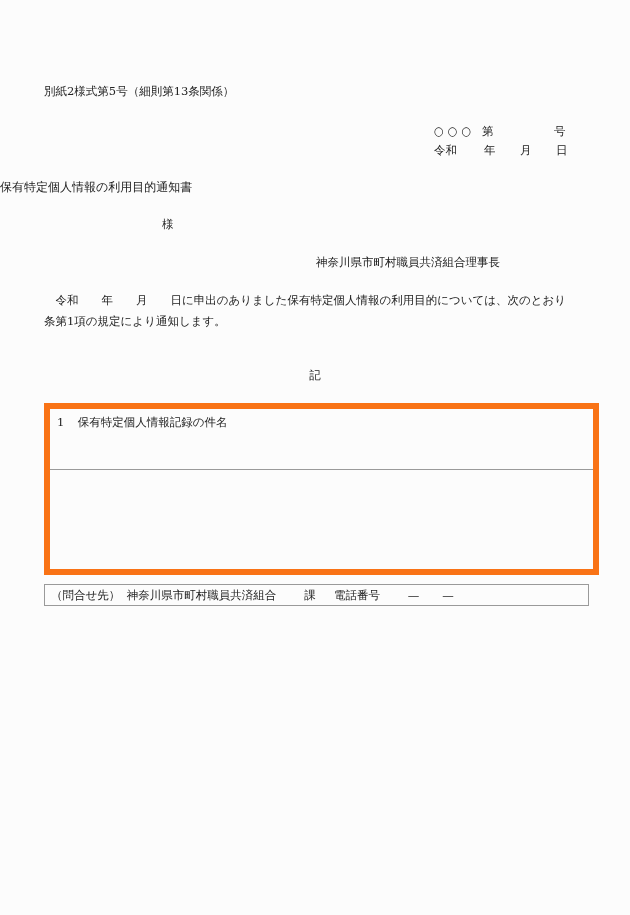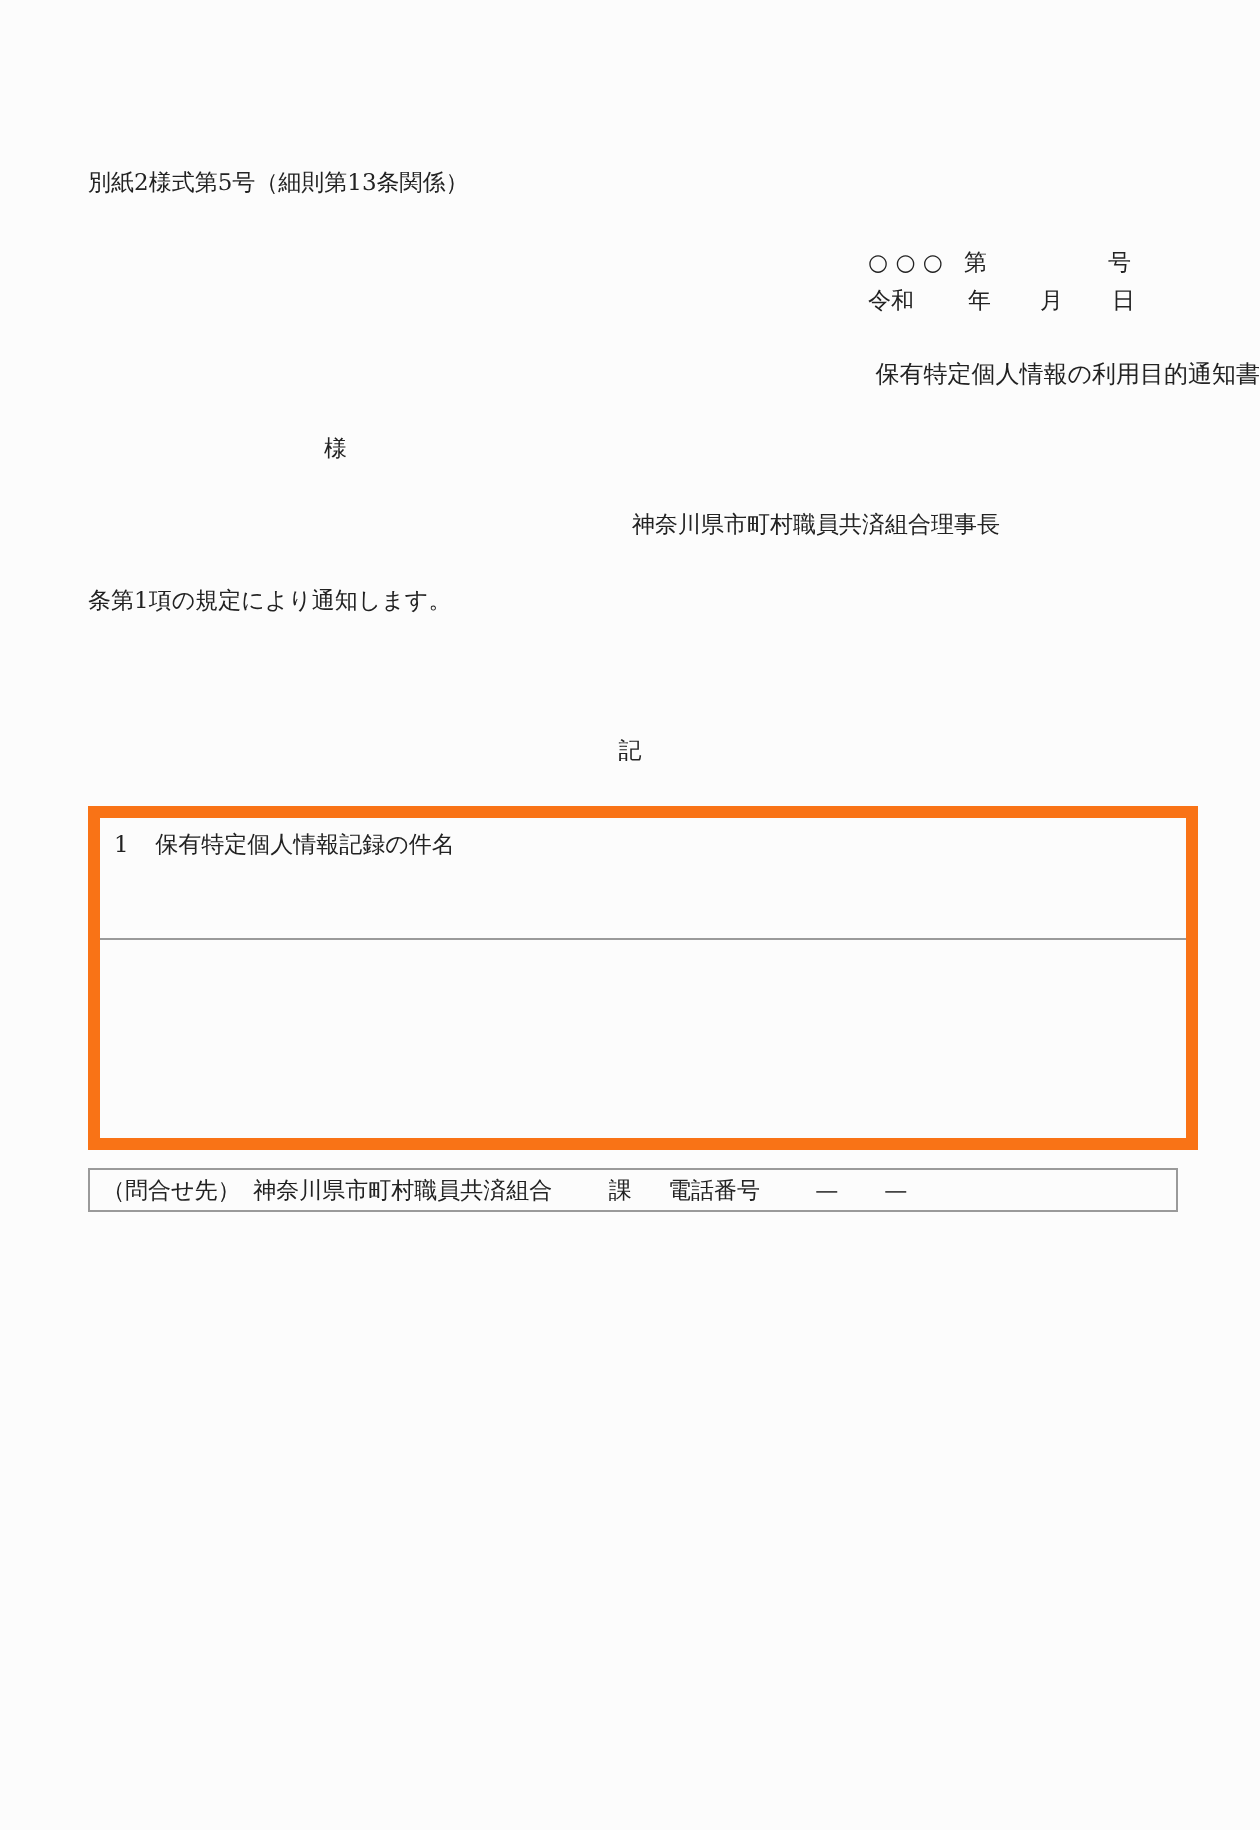--- a/index.html
+++ b/index.html
@@ -17,21 +17,21 @@
       font-size: 11.5px;
     }
     .abs { position: absolute; white-space: nowrap; }
     .form-ref { left: 44px; top: 84px; }
     .issue-block { left: 434px; top: 122px; line-height: 19px; }
     .issue-row { display: flex; }
     .issue-row span { display: inline-block; }
     .c1 { width: 50px; }
     .c2 { width: 36px; }
     .c3 { width: 36px; }
-    .title { left: 0; width: 630px; top: 179px; text-align: right; font-size: 12px; white-space: nowrap; }
+    .title { left: 0; width: 630px; top: 179px; text-align: left; font-size: 12px; white-space: nowrap; }
     .addressee { left: 162px; top: 217px; }
     .issuer { left: 316px; top: 255px; text-align: right; }
     .body-text {
       left: 44px; top: 290px;
       width: 548px;
       line-height: 21px;
       white-space: normal;
     }
     .body-text .line { display: block; white-space: nowrap; }
     .ki { left: 0; width: 630px; top: 368px; text-align: center; }
@@ -80,20 +80,21 @@
   </div>
 </div>
 
 <div class="abs title">保有特定個人情報の利用目的通知書</div>
 
 <div class="abs addressee">様</div>
 
 <div class="abs issuer">神奈川県市町村職員共済組合理事長</div>
 
 <div class="abs body-text">
+  <span class="line">　令和　　年　　月　　日に申出のありました保有特定個人情報の利用目的については、次のとおり</span>
   <span class="line">条第1項の規定により通知します。</span>
 </div>
 
 <div class="abs ki">記</div>
 
 <div class="main-box">
   <div class="box-row row1">
     <div class="row-label">
       <span class="num">1</span>
       <span>保有特定個人情報記録の件名</span>

